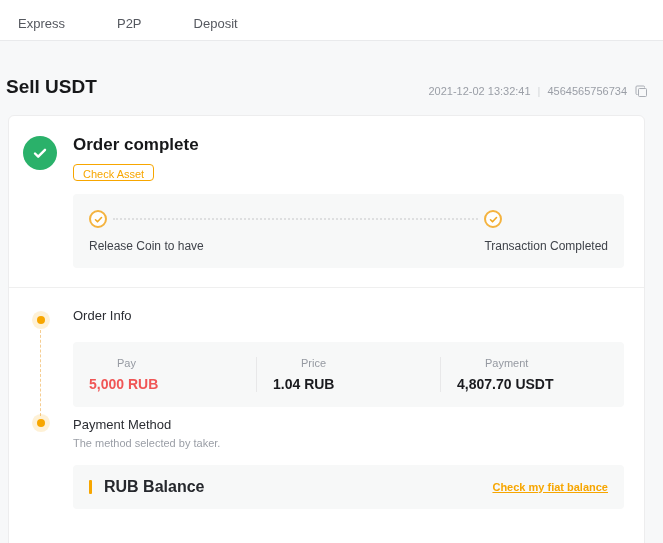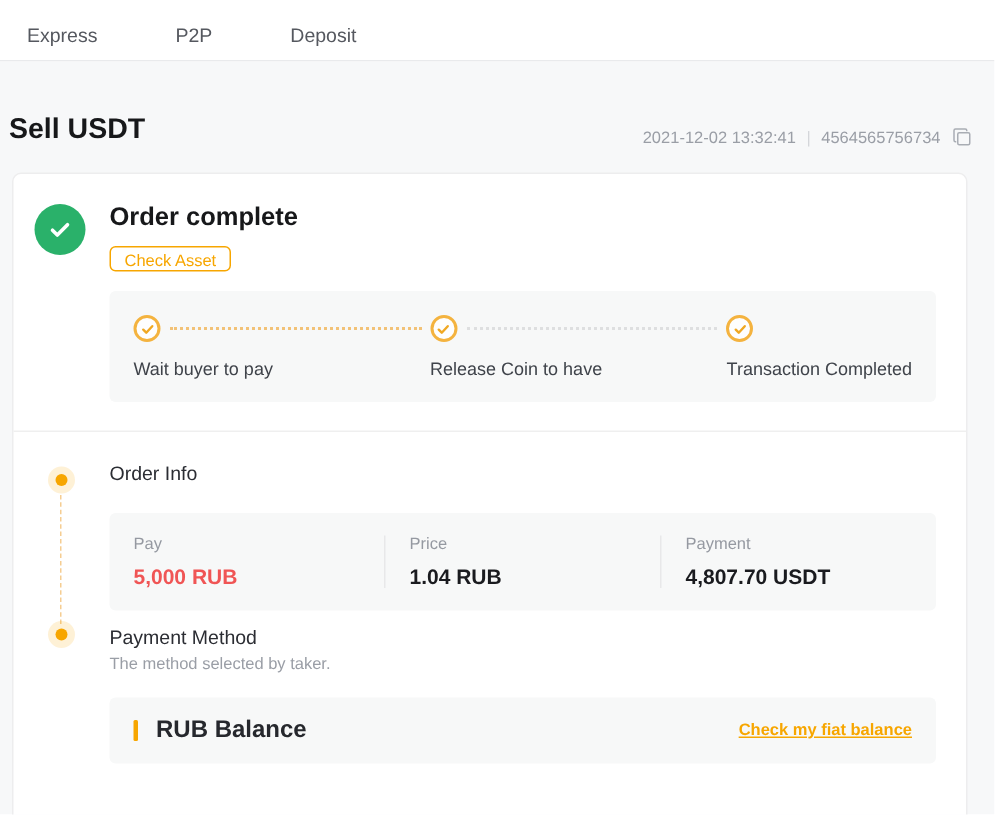--- a/index.html
+++ b/index.html
@@ -19,21 +19,21 @@
   }
   .nav-item{ font-size:13px; color:#55585f; cursor:pointer; }
   
   .page{ height:502px; background:#f7f8f9; }
   .page-header{
     display:flex; justify-content:space-between; align-items:flex-end;
     margin:0 15px 16px 6px; padding-top:34px;
   }
   .page-title{ font-size:19px; line-height:24px; font-weight:bold; color:#17181a; }
   .order-meta{
-    display:flex; align-items:center; gap:7px;
+    display:flex; align-items:flex-start; gap:7px;
     font-size:11px; color:#9a9ea6; padding-bottom:1px;
   }
   .order-meta .sep{ color:#d4d6da; }
   .copy{ display:inline-flex; cursor:pointer; margin-left:1px; }
   
   .card{
     margin-left:8px; width:637px; height:470px;
     background:#fff; border:1px solid #ededee; border-radius:6px;
   }
   
@@ -85,21 +85,21 @@
   .tl-heading{ margin-left:64px; font-size:13px; line-height:16px; color:#2b2d33; }
   .tl-heading.h2{ margin-top:10px; }
   .tl-subtitle{ margin:4px 0 0 64px; font-size:11px; line-height:13px; color:#9a9ea6; }
   
   .info-panel{
     margin:18px 20px 0 64px; background:#f7f8f8; border-radius:4px;
     display:flex; padding:15px 0;
   }
   .info-col{ flex:1 1 0; padding-left:16px; }
   .info-col + .info-col{ border-left:1px solid #e8e8e9; }
-  .info-label{ font-size:11px; line-height:13px; color:#9599a1; }
+  .info-label{ font-size:11px; line-height:13px; color:#9599a1;margin-left:28px; }
   .info-value{ margin-top:6px; font-size:14px; line-height:16px; font-weight:bold; color:#1a1b1f; }
   .info-value.red{ color:var(--pay_red); }
   
   .method-panel{
     margin:15px 20px 0 64px; background:#f7f8f8; border-radius:4px;
     height:44px; display:flex; align-items:center; padding:0 16px;
   }
   .method-bar{ width:3px; height:14px; background:var(--accent); border-radius:1px; }
   .method-name{ margin-left:12px; font-size:16px; font-weight:bold; color:#26282d; }
   .method-link{
@@ -149,31 +149,20 @@
 
     <div class="steps-panel">
       <div class="steps">
         <div class="step">
           <div class="step-top">
             <span class="step-circle">
               <svg width="9" height="9" viewBox="0 0 9 9" fill="none">
                   <path d="M1.5 4.8l2 2 4-4.3" stroke="#f0a822" stroke-width="1.6" stroke-linecap="round" stroke-linejoin="round"></path>
                 </svg>
             </span>
-            <span class="connector"></span>
-          </div>
-          <div class="step-label">Wait buyer to pay</div>
-        </div>
-        <div class="step">
-          <div class="step-top">
-            <span class="step-circle">
-              <svg width="9" height="9" viewBox="0 0 9 9" fill="none">
-                  <path d="M1.5 4.8l2 2 4-4.3" stroke="#f0a822" stroke-width="1.6" stroke-linecap="round" stroke-linejoin="round"></path>
-                </svg>
-            </span>
             <span class="connector gray"></span>
           </div>
           <div class="step-label">Release Coin to have</div>
         </div>
         <div class="step last">
           <div class="step-top">
             <span class="step-circle">
               <svg width="9" height="9" viewBox="0 0 9 9" fill="none">
                   <path d="M1.5 4.8l2 2 4-4.3" stroke="#f0a822" stroke-width="1.6" stroke-linecap="round" stroke-linejoin="round"></path>
                 </svg>

